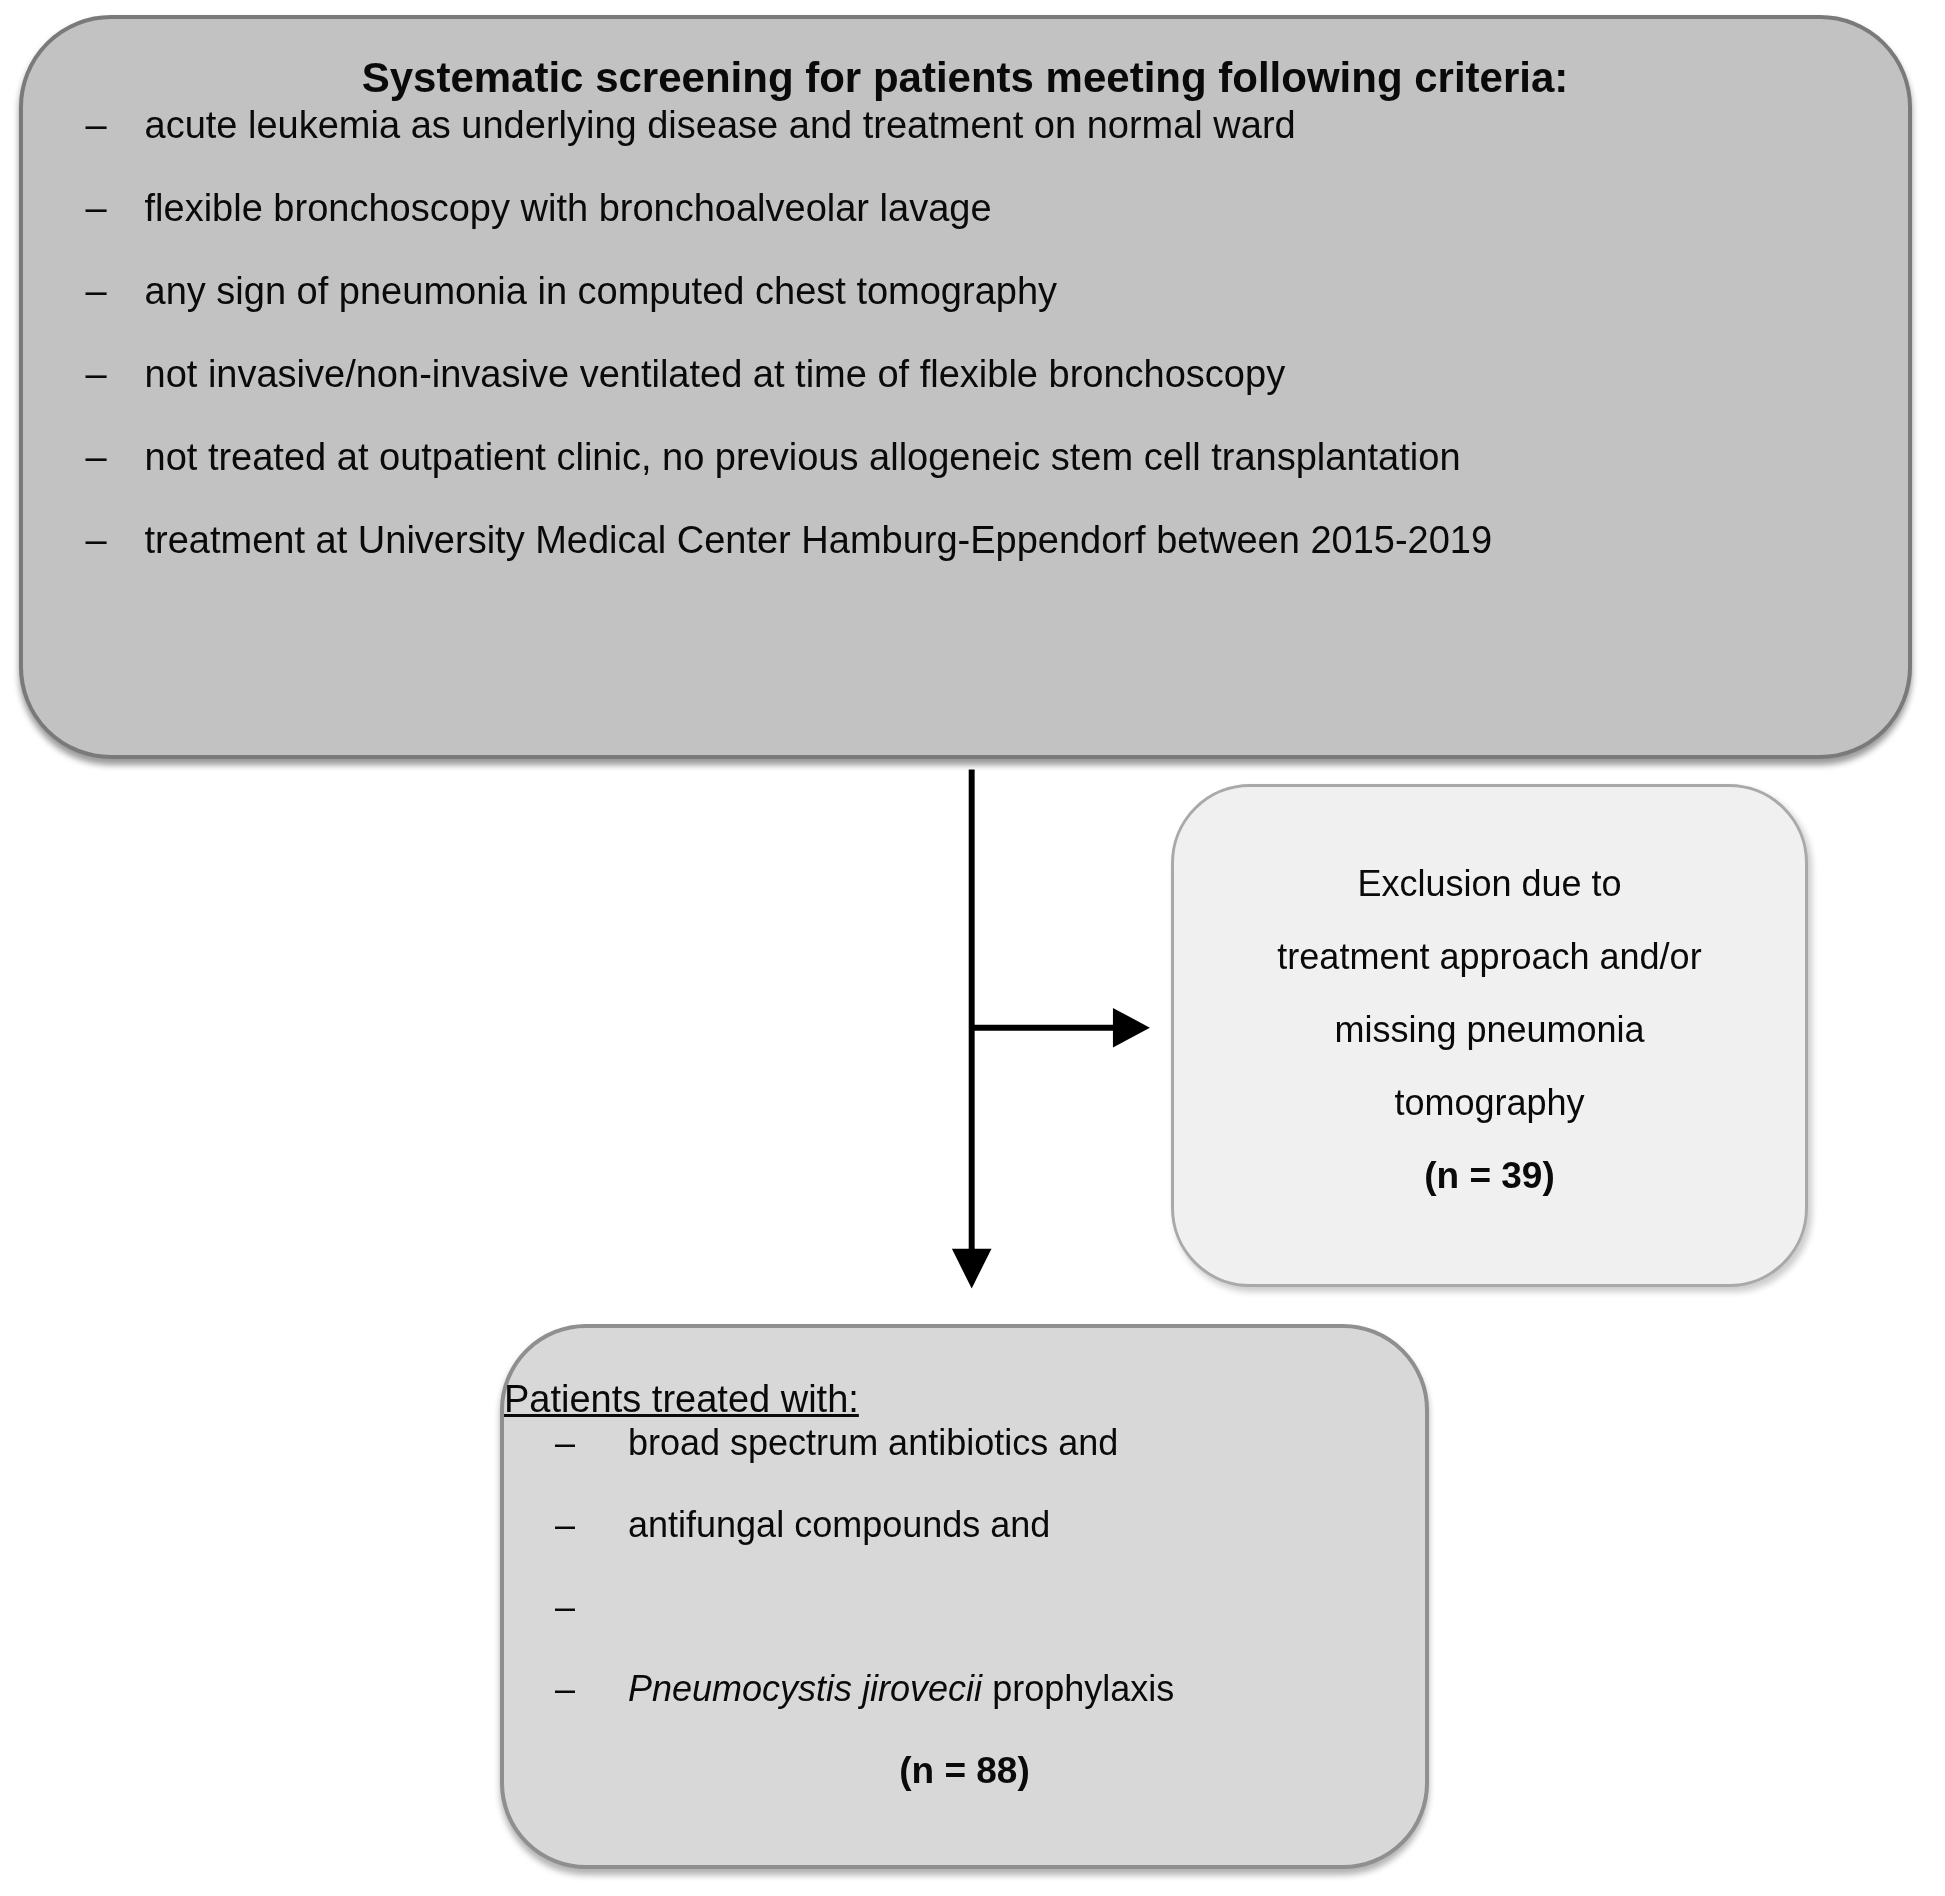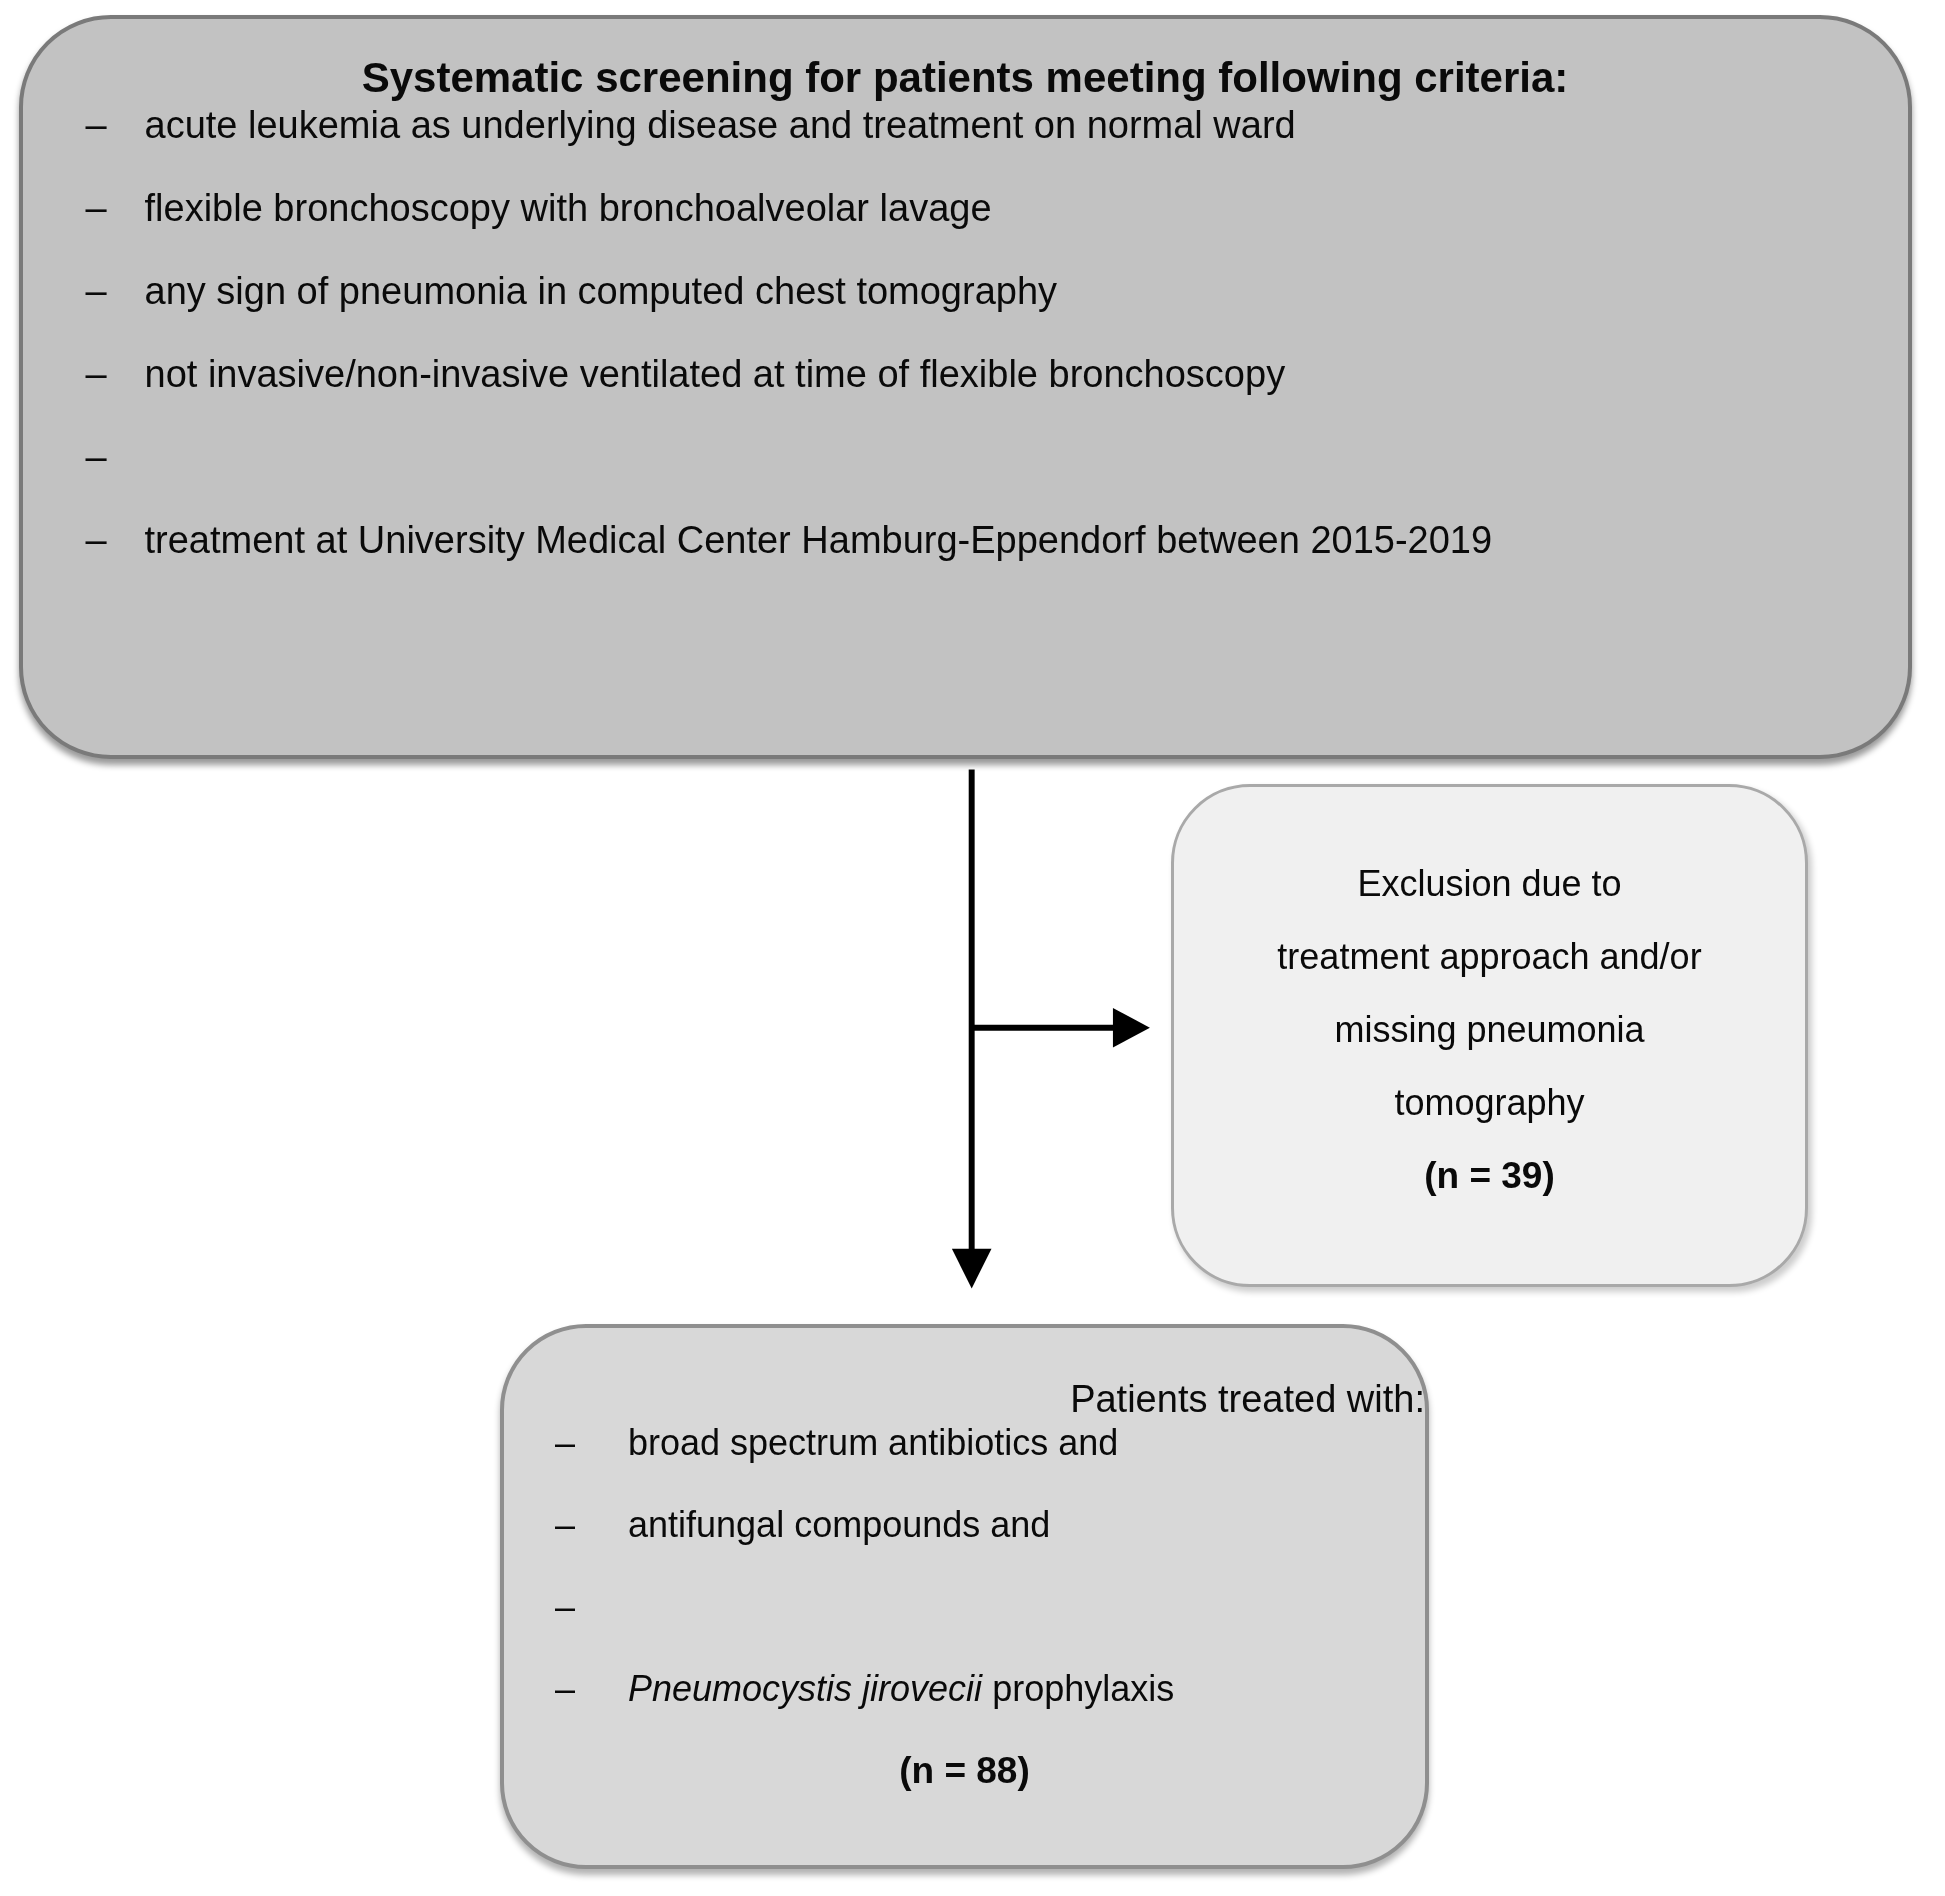--- a/index.html
+++ b/index.html
@@ -104,25 +104,26 @@
     top: 1324px;
     width: 929px;
     height: 545px;
     background: #d8d8d8;
     border: 4px solid #8f8f8f;
     border-radius: 86px;
     box-shadow: 0 5.3px 6.6px rgba(0,0,0,0.30);
   }
   .treatment-title {
     margin: 48px 0 0 0;
-    text-align: right;
+    text-align: left;
     font-size: 38px;
     line-height: 46px;
     font-weight: normal;
     white-space: nowrap;
+    text-decoration: underline;
   }
   .treatment-list {
     margin-top: 37px;
   }
   .treatment-list li {
     font-size: 36px;
     line-height: 42px;
     margin-bottom: 40px;
   }
   .treatment-list .dash {
@@ -174,20 +175,21 @@
       <li>
         <span class="dash">–</span>
         <span>any sign of pneumonia in computed chest tomography</span>
       </li>
       <li>
         <span class="dash">–</span>
         <span>not invasive/non-invasive ventilated at time of flexible bronchoscopy</span>
       </li>
       <li>
         <span class="dash">–</span>
+        <span>not treated at outpatient clinic, no previous allogeneic stem cell transplantation</span>
       </li>
       <li>
         <span class="dash">–</span>
         <span>treatment at University Medical Center Hamburg-Eppendorf between 2015-2019</span>
       </li>
     </ul>
   </div>
 
   <svg class="connector" width="1946" height="1897" viewBox="0 0 2948 2874" xmlns="http://www.w3.org/2000/svg">
     <line x1="1472" y1="1166" x2="1472" y2="1896"></line>

